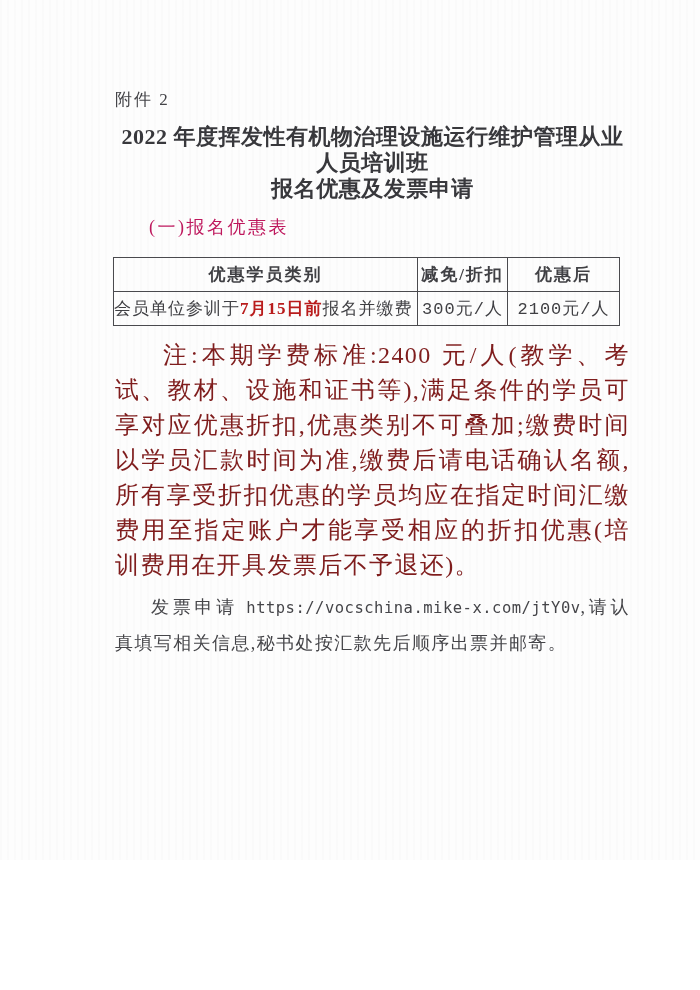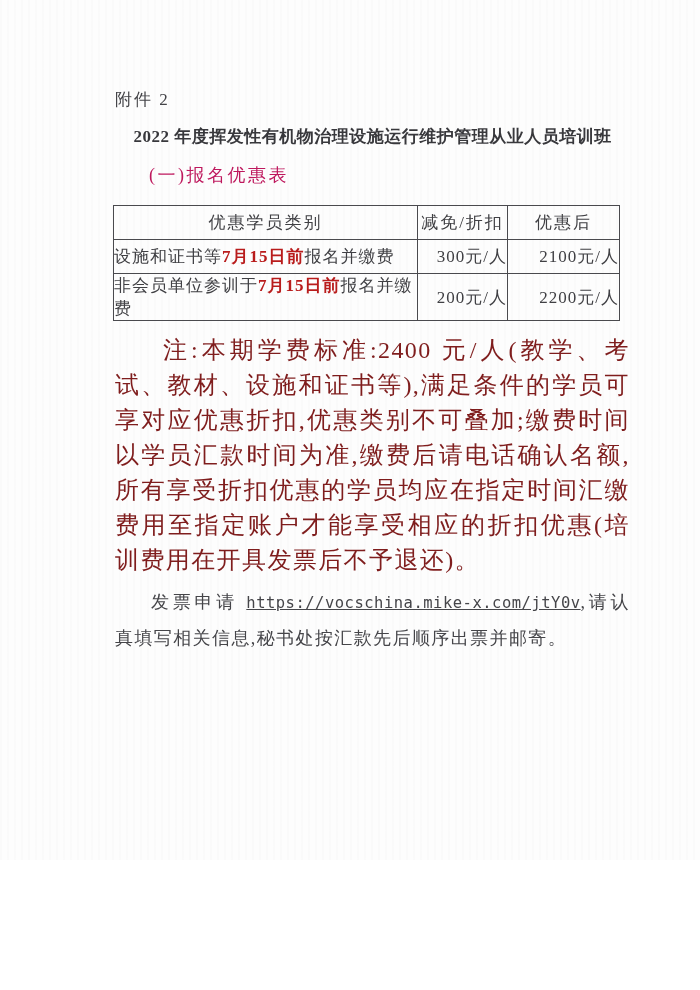--- a/index.html
+++ b/index.html
@@ -32,21 +32,21 @@
   .attachment {
     font-size: 17px;
     letter-spacing: 2px;
     line-height: 24px;
     color: #434347;
   }
   .title {
     margin-top: 12px;
     text-align: center;
     font-weight: 700;
-    font-size: 17px;
+    font-size: 22px;
     line-height: 26px;
     letter-spacing: 0.5px;
     color: #38383c;
   }
   .sec-heading {
     margin-top: 13px;
     padding-left: 34px;
     font-size: 18px;
     letter-spacing: 2.5px;
     line-height: 25px;
@@ -65,23 +65,23 @@
   table.discount col.c1 { width: 304px; }
   table.discount col.c2 { width: 90px; }
   table.discount col.c3 { width: 112px; }
   table.discount th, table.discount td {
     border: 1.5px solid #4a4a4e;
     height: 33px;
     padding: 0;
     font-weight: normal;
     letter-spacing: 1px;
   }
-  table.discount th { text-align: center; letter-spacing: 2px; }
+  table.discount th { text-align: center; letter-spacing: 2px; font-weight: bold; }
   td.cat { text-align: left; padding-left: 7px; }
-  td.val { text-align: right; }
+  td.val { text-align: center; font-family: Liberation Mono, monospace; }
   .b { font-weight: 700; color: #b91c1c; }
   .note {
     margin: 12px 0 0 0;
     font-size: 24px;
     line-height: 35px;
     letter-spacing: 1.4px;
     text-align: justify;
     text-indent: 2em;
     color: #7f1d1d;
   }
@@ -91,21 +91,20 @@
     line-height: 35px;
     letter-spacing: 1.4px;
     text-align: justify;
     text-indent: 2em;
     color: #454549;
   }
   .url {
     font-family: "DejaVu Sans Mono", "Liberation Mono", monospace;
     font-size: 15.5px;
     letter-spacing: 0.5px;
-    text-decoration: underline;
   }
   .page-number {
     position: absolute;
     left: 0;
     top: 920px;
     width: 100%;
     text-align: center;
     font-size: 15px;
     letter-spacing: 3px;
     color: #6e6e72;
@@ -114,47 +113,43 @@
 </head>
 <body>
 
 <div class="page">
   <div class="content">
 
     <div class="attachment">附件 2</div>
 
     <div class="title">
       <div>2022 年度挥发性有机物治理设施运行维护管理从业人员培训班</div>
+      <div>报名优惠及发票申请</div>
     </div>
 
     <div class="sec-heading">(一)报名优惠表</div>
 
     <table class="discount">
       <colgroup>
           <col class="c1">
           <col class="c2">
           <col class="c3">
         </colgroup>
       <thead>
         <tr>
           <th>优惠学员类别</th>
           <th>减免/折扣</th>
           <th>优惠后</th>
         </tr>
       </thead>
       <tbody>
         <tr>
-          <td class="cat"><span>设施和证书等</span><span class="b">7月15日前</span><span>报名并缴费</span></td>
+          <td class="cat"><span>会员单位参训于</span><span class="b">7月15日前</span><span>报名并缴费</span></td>
           <td class="val">300元/人</td>
           <td class="val">2100元/人</td>
-        </tr>
-        <tr>
-          <td class="cat"><span>非会员单位参训于</span><span class="b">7月15日前</span><span>报名并缴费</span></td>
-          <td class="val">200元/人</td>
-          <td class="val">2200元/人</td>
         </tr>
       </tbody>
     </table>
 
     <p class="note">注:本期学费标准:2400 元/人(教学、考试、教材、设施和证书等),满足条件的学员可享对应优惠折扣,优惠类别不可叠加;缴费时间以学员汇款时间为准,缴费后请电话确认名额,所有享受折扣优惠的学员均应在指定时间汇缴费用至指定账户才能享受相应的折扣优惠(培训费用在开具发票后不予退还)。</p>
 
 
     <p class="invoice-para"><span>发票申请 </span><span class="url">https://vocschina.mike-x.com/jtY0v</span><span>,请认真填写相关信息,秘书处按汇款先后顺序出票并邮寄。</span></p>
 
   </div>

